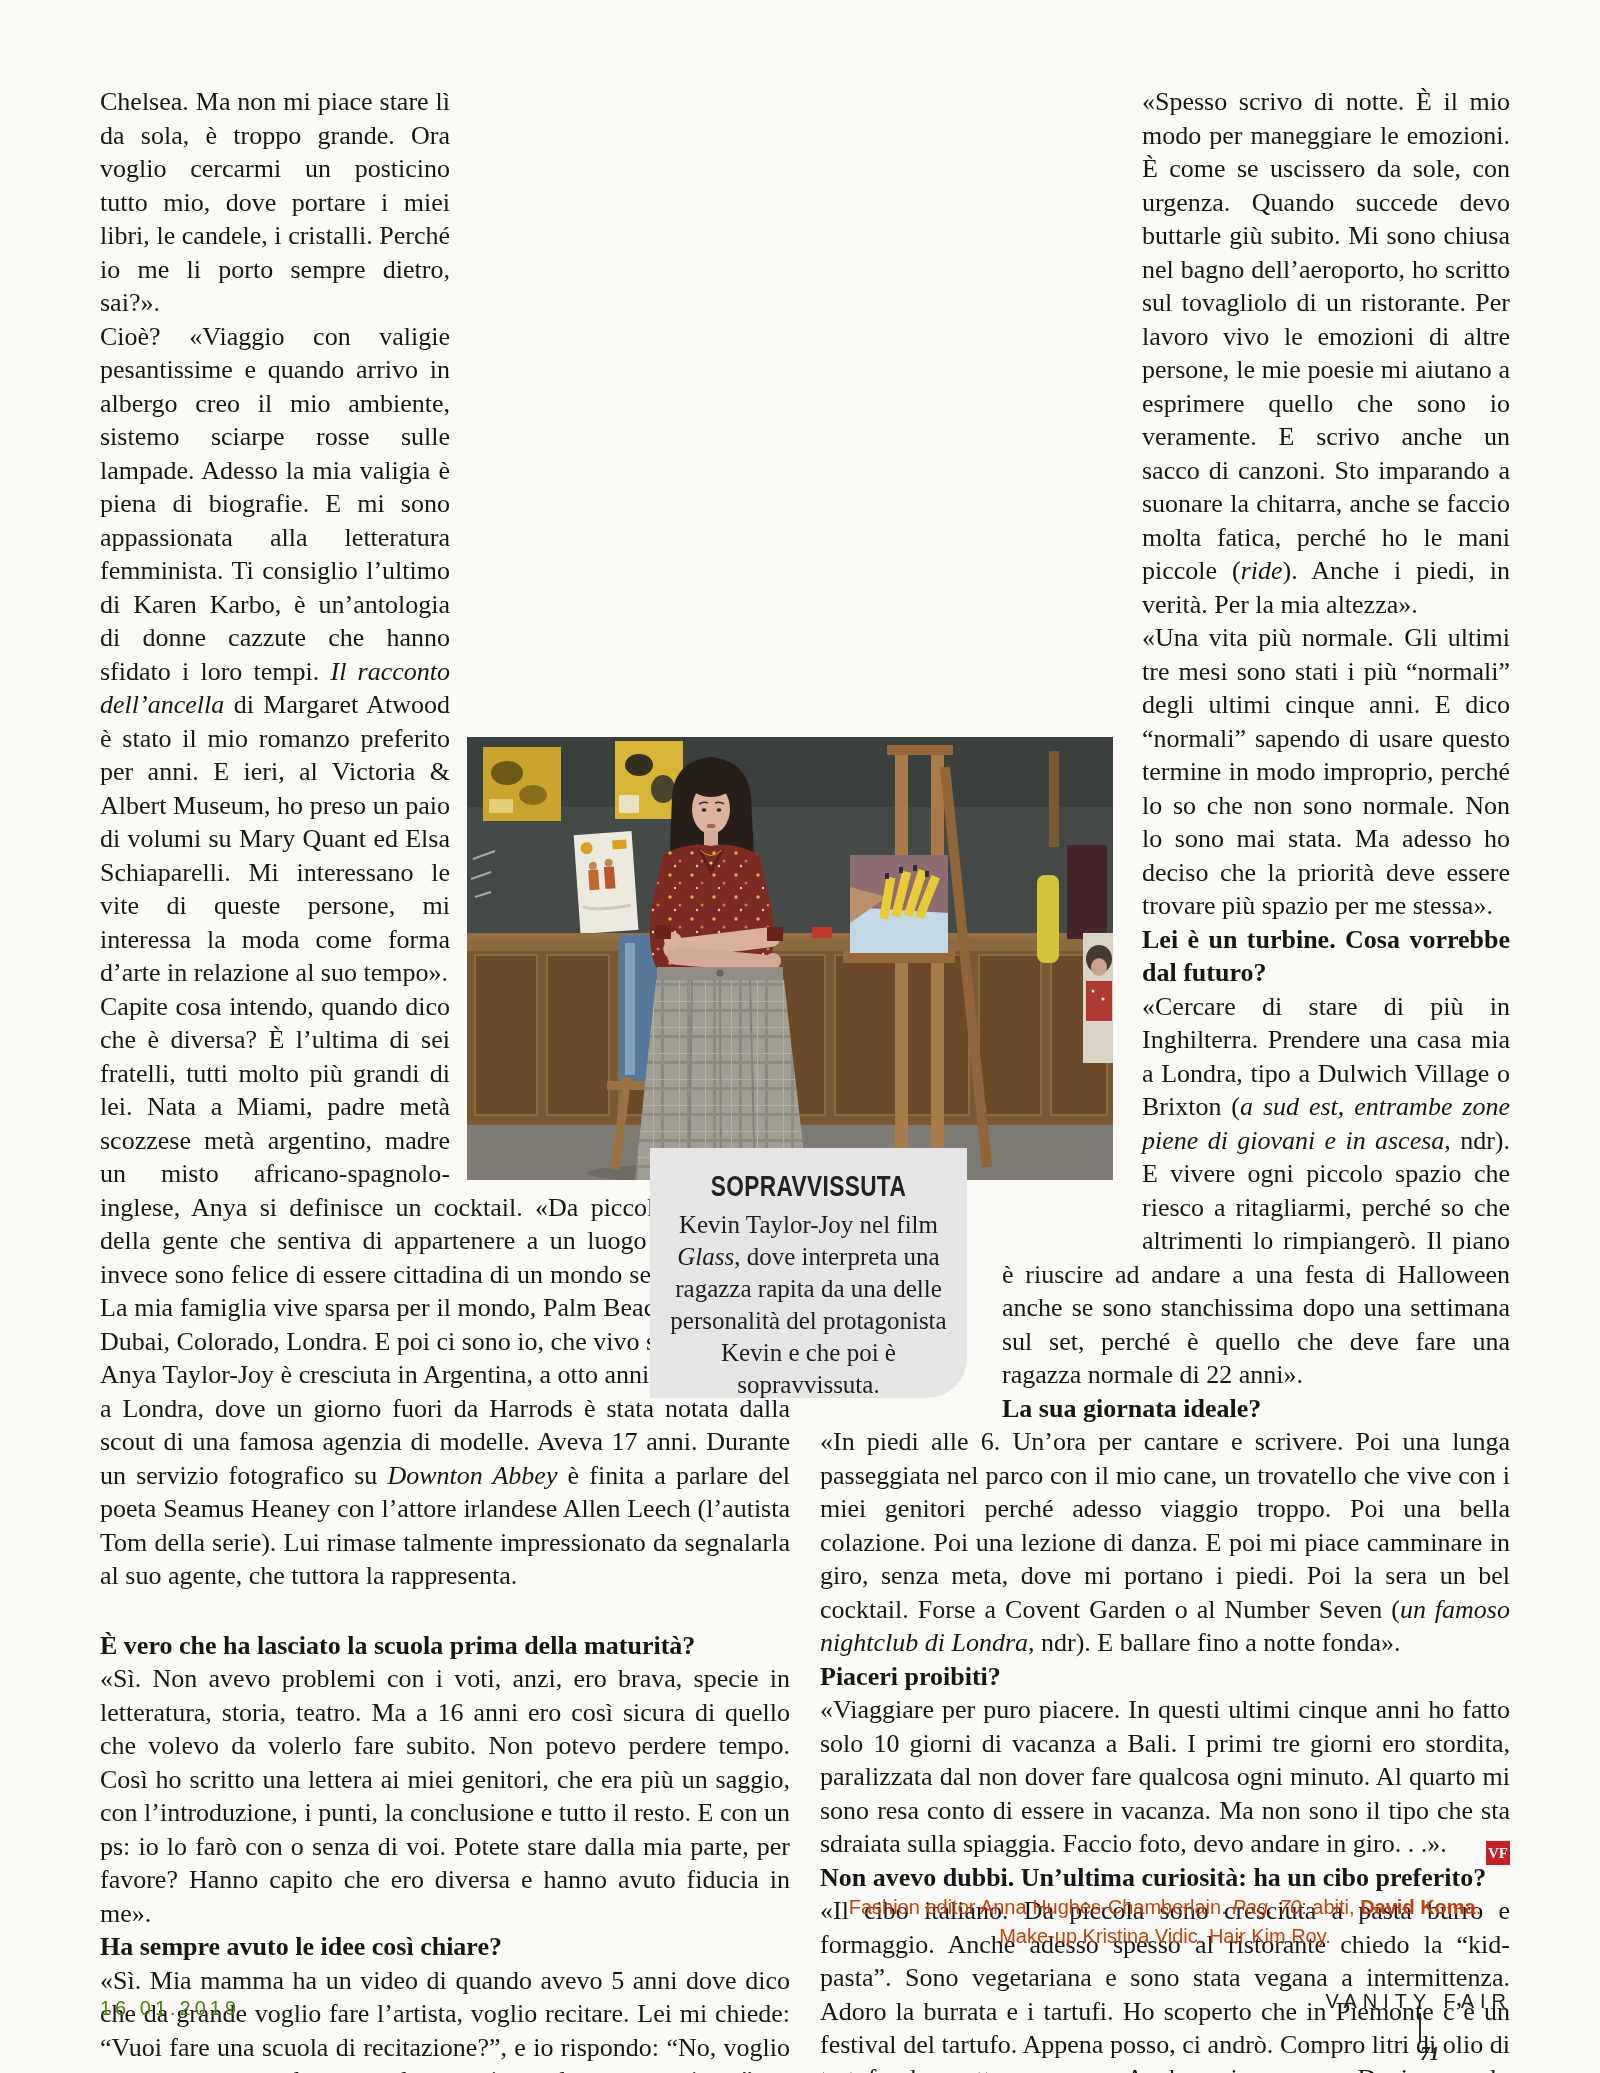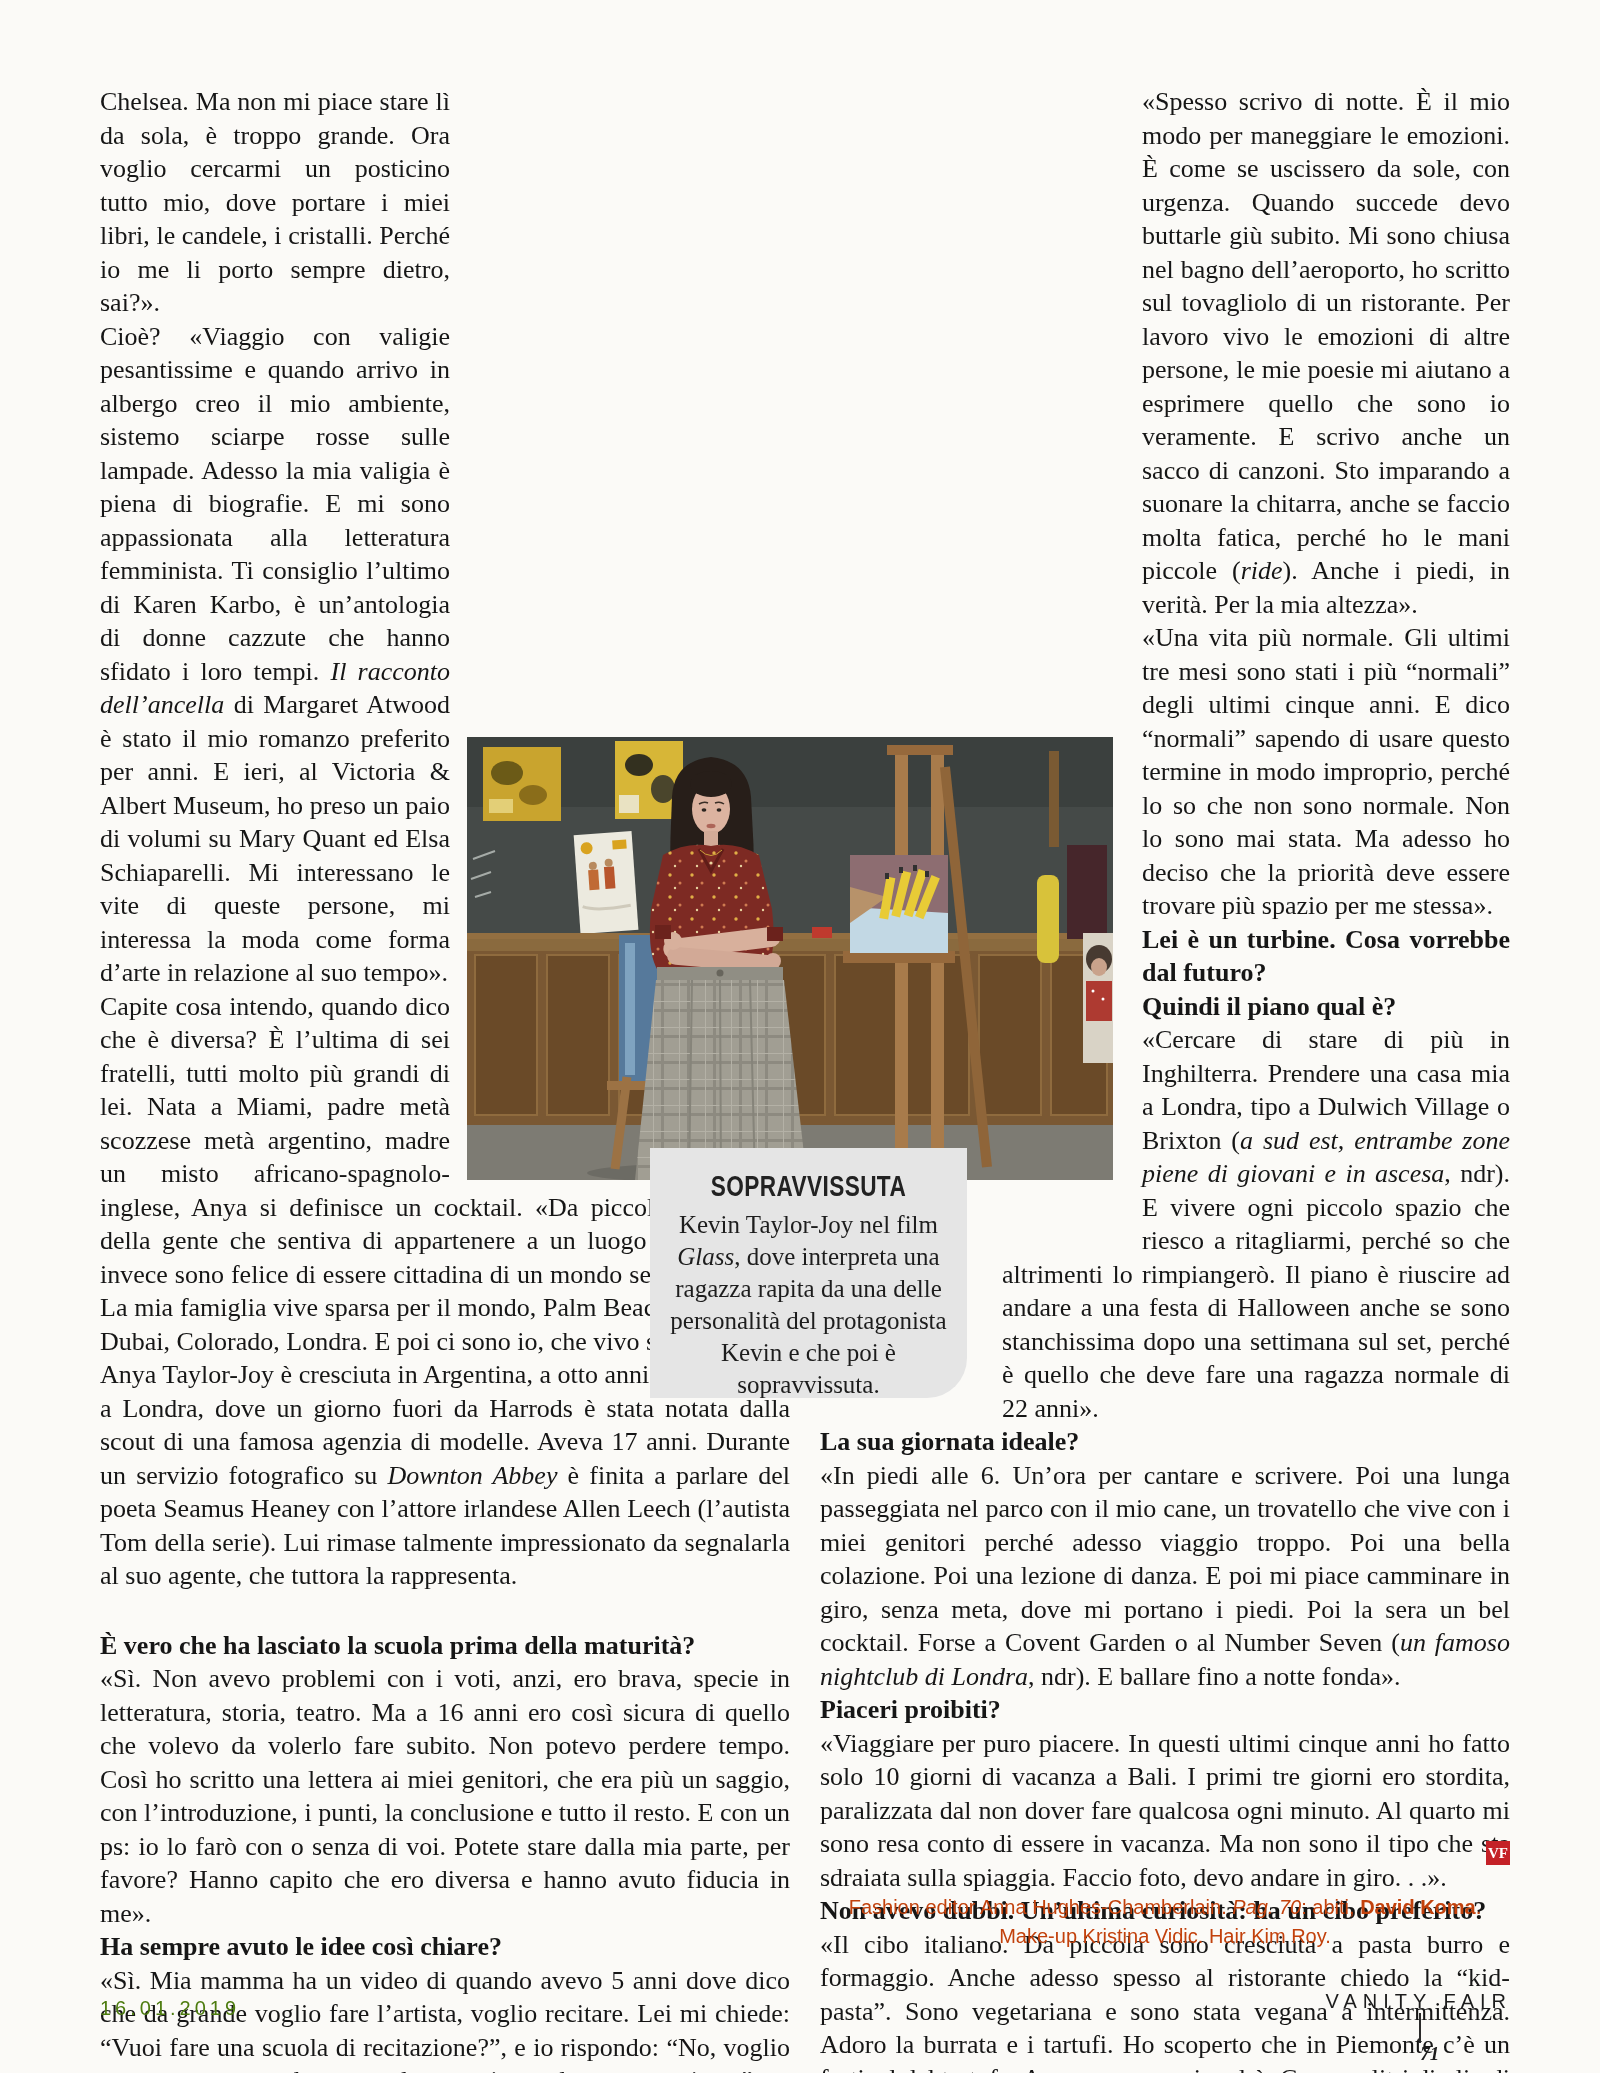--- a/index.html
+++ b/index.html
@@ -239,21 +239,20 @@
     <p class="blk q"><span>Ha sempre avuto le idee così chiare?</span></p>
     <p class="blk"><span>«Sì. Mia mamma ha un video di quando avevo 5 anni dove dico che da grande voglio fare l’artista, voglio recitare. Lei mi chiede: “Vuoi fare una scuola di recitazione?”, e io rispondo: “No, voglio essere me stessa ed essere nel posto giusto al momento giusto”».</span></p>
   </div>
 
 <div id="right-col" class="col">
   <div class="spacer-photo-right"></div>
   <div class="spacer-caption"></div>
 <p class="blk"><span>«Spesso scrivo di notte. È il mio modo per maneggiare le emozioni. È come se uscissero da sole, con urgenza. Quando succede devo buttarle giù subito. Mi sono chiusa nel bagno dell’aeroporto, ho scritto sul tovagliolo di un ristorante. Per lavoro vivo le emozioni di altre persone, le mie poesie mi aiutano a esprimere quello che sono io veramente. E scrivo anche un sacco di canzoni. Sto imparando a suonare la chitarra, anche se faccio molta fatica, perché ho le mani piccole (</span><span class="it">ride</span><span>). Anche i piedi, in verità. Per la mia altezza».</span></p>
     <p class="blk"><span>«Una vita più normale. Gli ultimi tre mesi sono stati i più “normali” degli ultimi cinque anni. E dico “normali” sapendo di usare questo termine in modo improprio, perché lo so che non sono normale. Non lo sono mai stata. Ma adesso ho deciso che la priorità deve essere trovare più spazio per me stessa».</span></p>
     <p class="blk q"><span>Lei è un turbine. Cosa vorrebbe dal futuro?</span></p>
-    <p class="blk q"><span>Quindi il piano qual è?</span></p>
     <p class="blk"><span>«Cercare di stare di più in Inghilterra. Prendere una casa mia a Londra, tipo a Dulwich Village o Brixton (</span><span class="it">a sud est, entrambe zone piene di giovani e in ascesa</span><span>, ndr). E vivere ogni piccolo spazio che riesco a ritagliarmi, perché so che altrimenti lo rimpiangerò. Il piano è riuscire ad andare a una festa di Halloween anche se sono stanchissima dopo una settimana sul set, perché è quello che deve fare una ragazza normale di 22 anni».</span></p>
     <p class="blk q"><span>La sua giornata ideale?</span></p>
     <p class="blk"><span>«In piedi alle 6. Un’ora per cantare e scrivere. Poi una lunga passeggiata nel parco con il mio cane, un trovatello che vive con i miei genitori perché adesso viaggio troppo. Poi una bella colazione. Poi una lezione di danza. E poi mi piace camminare in giro, senza meta, dove mi portano i piedi. Poi la sera un bel cocktail. Forse a Covent Garden o al Number Seven (</span><span class="it">un famoso nightclub di Londra</span><span>, ndr). E ballare fino a notte fonda».</span></p>
     <p class="blk q"><span>Piaceri proibiti?</span></p>
     <p class="blk"><span>«Viaggiare per puro piacere. In questi ultimi cinque anni ho fatto solo 10 giorni di vacanza a Bali. I primi tre giorni ero stordita, paralizzata dal non dover fare qualcosa ogni minuto. Al quarto mi sono resa conto di essere in vacanza. Ma non sono il tipo che sta sdraiata sulla spiaggia. Faccio foto, devo andare in giro. . .».</span></p>
     <p class="blk q"><span>Non avevo dubbi. Un’ultima curiosità: ha un cibo preferito?</span></p>
     <p class="blk"><span>«Il cibo italiano. Da piccola sono cresciuta a pasta burro e formaggio. Anche adesso spesso al ristorante chiedo la “kid-pasta”. Sono vegetariana e sono stata vegana a intermittenza. Adoro la burrata e i tartufi. Ho scoperto che in Piemonte c’è un festival del tartufo. Appena posso, ci andrò. Compro litri di olio di tartufo, lo metto ovunque. Anche sui popcorn. Devi provarlo assolutamente».</span></p>
   </div>
 
 <div id="vf-logo" style="background: rgb(196, 33, 39);">VF</div>

